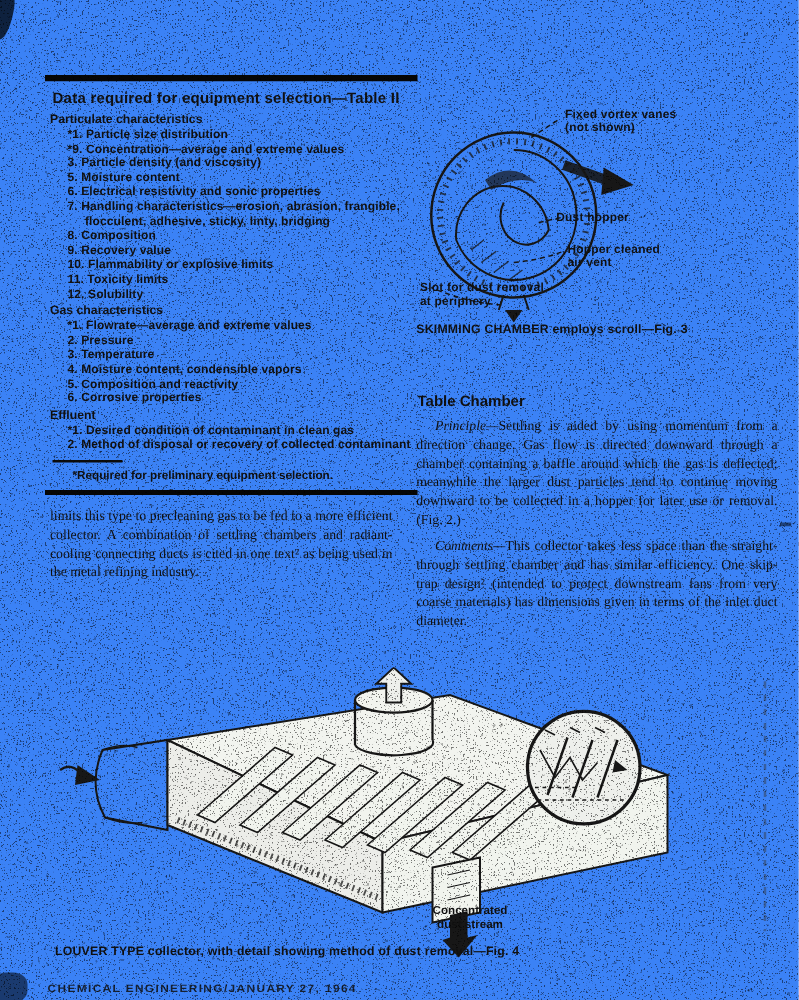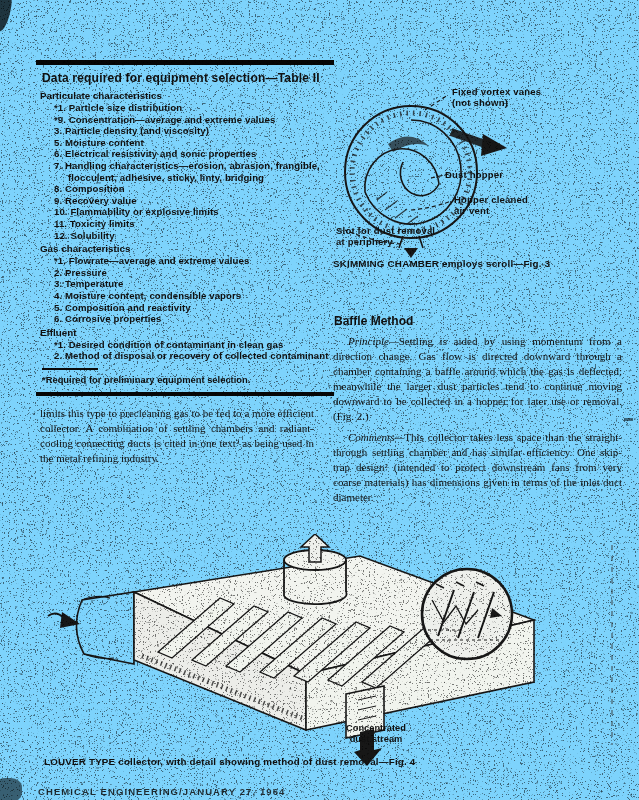--- a/index.html
+++ b/index.html
@@ -1,28 +1,28 @@
 <!DOCTYPE html>
 <html><head>
 <meta charset="utf-8">
 <style>
   html,body{margin:0;padding:0;}
-  .page{position:relative;width:639px;height:800px;background:#7dd3fc;overflow:hidden;
+  .page{position:relative;width:639px;height:800px;background:#3b82f6;overflow:hidden;
         font-family:"Liberation Sans",sans-serif;color:#161616;}
   .content{position:absolute;inset:0;filter:blur(0.35px) contrast(1.05);}
   
   .tablebox{position:absolute;left:36px;top:60px;width:298px;
             border-top:5px solid #0c0c0c;border-bottom:4px solid #0c0c0c;
             padding:5px 2px 7px 2px;box-sizing:border-box;}
   .tbl-title{font-weight:bold;font-size:12px;letter-spacing:.2px;margin:1px 0 5px 4px;}
   .sec-h{font-weight:bold;font-size:9.8px;margin:2px 0 1px 2px;}
   .titem{font-weight:bold;font-size:9.6px;line-height:11.6px;padding-left:30px;text-indent:-14px;
          letter-spacing:.1px;}
   .fn-rule{width:56px;border-top:2px solid #111;margin:6px 0 4px 4px;}
-  .footnote{font-weight:bold;font-size:9.4px;margin-left:4px;}
+  .footnote{font-weight:bold;font-size:9.4px;margin-left:20px;}
   
   .para{font-family:"Liberation Serif",serif;font-size:11px;line-height:15px;
         text-align:justify;margin:0 0 6px 0;}
   .leftpara{position:absolute;left:40px;top:406px;width:274px;}
   .rightcol{position:absolute;left:333px;top:334px;width:289px;}
   .rightcol .para{text-indent:15px;}
   .lead{font-style:italic;}
   .subhead{position:absolute;left:334px;top:314px;font-weight:bold;font-size:12px;}
   
   .figsvg{position:absolute;}
@@ -116,21 +116,21 @@
     <div class="figlabel" style="left:454px;top:195px;">
       <span>Hopper cleaned</span><br>
       <span>air vent</span>
     </div>
     <div class="figlabel" style="left:336px;top:226px;">
       <span>Slot for dust removal</span><br>
       <span>at periphery</span>
     </div>
     <div class="figcap" style="left:333px;top:258px;width:287px;">SKIMMING CHAMBER employs scroll—Fig. 3</div>
 
-    <div class="subhead">Baffle Method</div>
+    <div class="subhead">Table Chamber</div>
     <div class="rightcol">
       <p class="para"><span class="lead">Principle—</span><span>Settling is aided by using momentum from a direction change. Gas flow is directed downward through a chamber containing a baffle around which the gas is deflected; meanwhile the larger dust particles tend to continue moving downward to be collected in a hopper for later use or removal. (Fig. 2.)</span></p>
       <p class="para"><span class="lead">Comments—</span><span>This collector takes less space than the straight-through settling chamber and has similar efficiency. One skip-trap design² (intended to protect downstream fans from very coarse materials) has dimensions given in terms of the inlet duct diameter.</span></p>
     </div>
 
     <svg class="figsvg" style="left:40px;top:534px;" width="580" height="235" viewBox="0 0 580 235">
       <g stroke="#1c1c1c" fill="none" stroke-width="1.6">
 
         <path d="M8,82 q8,-6 16,2" stroke-width="2"></path>
         <polygon points="22,78 40,90 20,94" fill="#1c1c1c" stroke="none"></polygon>

